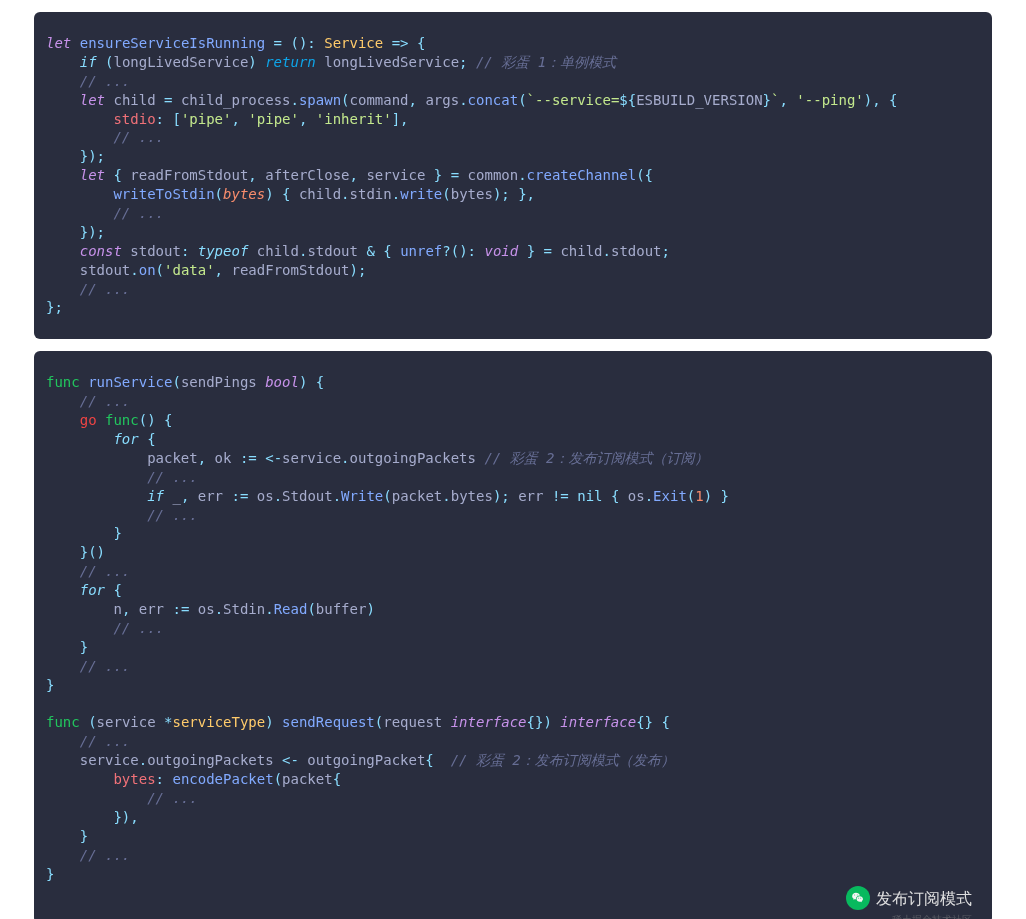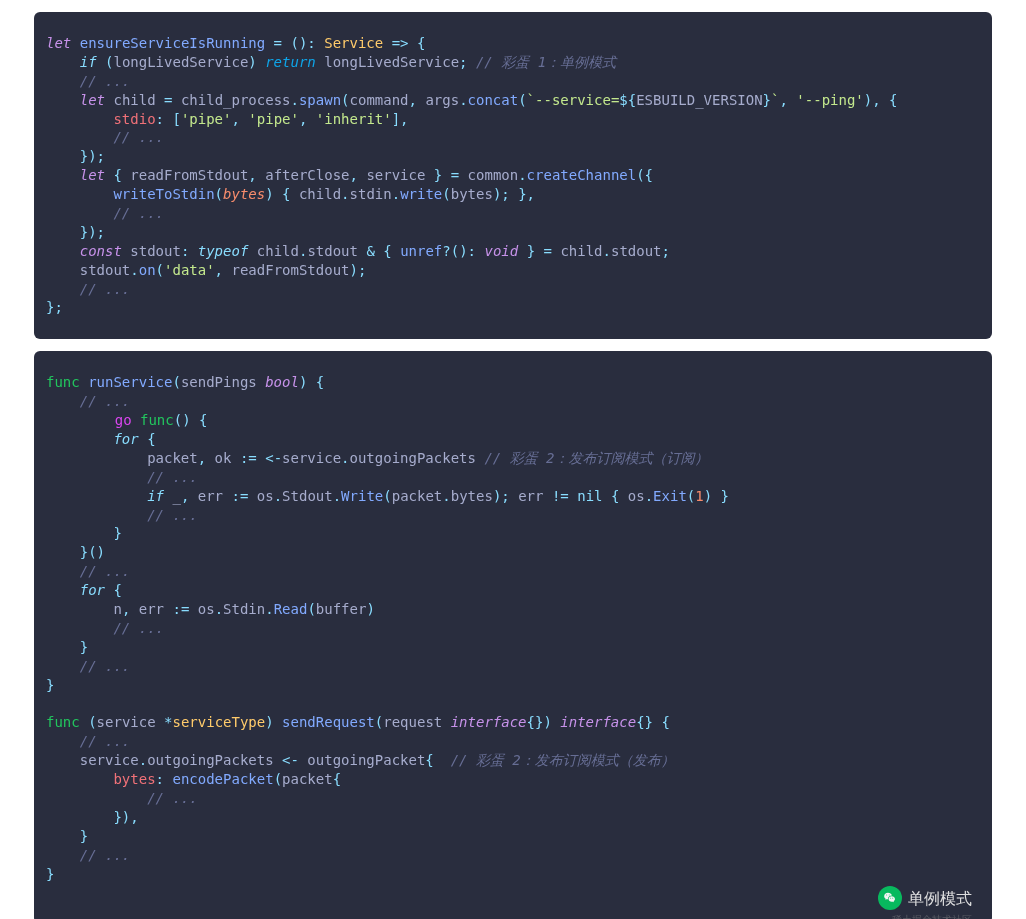--- a/index.html
+++ b/index.html
@@ -26,21 +26,21 @@
     display: block;
     min-height: 1.35em;
   }
   .kw-let    { color: #c792ea; font-style: italic; }
   .kw-if     { color: #89ddff; font-style: italic; }
   .kw-ret    { color: #0ea5e9; font-style: italic; text-align: right; }
   .kw-const  { color: #c792ea; font-style: italic; }
   .kw-typeof { color: #89ddff; font-style: italic; }
   .kw-void   { color: #c792ea; font-style: italic; margin-top: 28px; }
   .kw-func   { color: #22c55e; }
-  .kw-go     { color: #d946ef; margin-left: 35px; }
+  .kw-go     { color: #ef4444; }
   .kw-for    { color: #89ddff; font-style: italic; }
   .kw-nil    { color: #89ddff; }
   .kw-type   { color: #c792ea; font-style: italic; text-align: right; }
   .fn        { color: #82aaff; }
   .id        { color: #a6accd; }
   .param     { color: #f78c6c; font-style: italic; }
   .str       { color: #c3e88d; }
   .comment   { color: #676e95; font-style: italic; text-align: center; }
   .op        { color: #89ddff; }
   .punc      { color: #89ddff; }
@@ -82,13 +82,13 @@
   }
 </style>
 </head>
 <body>
 
 <div class="code-block" id="block1"><span class="line"><span class="kw-let">let</span> <span class="fn">ensureServiceIsRunning</span> <span class="op">=</span> <span class="punc">()</span><span class="op">:</span> <span class="type">Service</span> <span class="op">=&gt;</span> <span class="punc">{</span></span><span class="line">    <span class="kw-if">if</span> <span class="punc">(</span><span class="id">longLivedService</span><span class="punc">)</span> <span class="kw-ret">return</span> <span class="id">longLivedService</span><span class="punc">;</span> <span class="comment">// 彩蛋 1：单例模式</span></span><span class="line">    <span class="comment">// ...</span></span><span class="line">    <span class="kw-let">let</span> <span class="id">child</span> <span class="op">=</span> <span class="id">child_process</span><span class="punc">.</span><span class="fn">spawn</span><span class="punc">(</span><span class="id">command</span><span class="punc">,</span> <span class="id">args</span><span class="punc">.</span><span class="fn">concat</span><span class="punc">(</span><span class="tpl">`--service=</span><span class="tplvar">${</span><span class="id">ESBUILD_VERSION</span><span class="tplvar">}</span><span class="tpl">`</span><span class="punc">,</span> <span class="str">'--ping'</span><span class="punc">),</span> <span class="punc">{</span></span><span class="line">        <span class="prop">stdio</span><span class="op">:</span> <span class="punc">[</span><span class="str">'pipe'</span><span class="punc">,</span> <span class="str">'pipe'</span><span class="punc">,</span> <span class="str">'inherit'</span><span class="punc">],</span></span><span class="line">        <span class="comment">// ...</span></span><span class="line">    <span class="punc">});</span></span><span class="line">    <span class="kw-let">let</span> <span class="punc">{</span> <span class="id">readFromStdout</span><span class="punc">,</span> <span class="id">afterClose</span><span class="punc">,</span> <span class="id">service</span> <span class="punc">}</span> <span class="op">=</span> <span class="id">common</span><span class="punc">.</span><span class="fn">createChannel</span><span class="punc">({</span></span><span class="line">        <span class="fn">writeToStdin</span><span class="punc">(</span><span class="param">bytes</span><span class="punc">)</span> <span class="punc">{</span> <span class="id">child</span><span class="punc">.</span><span class="id">stdin</span><span class="punc">.</span><span class="fn">write</span><span class="punc">(</span><span class="id">bytes</span><span class="punc">);</span> <span class="punc">},</span></span><span class="line">        <span class="comment">// ...</span></span><span class="line">    <span class="punc">});</span></span><span class="line">    <span class="kw-const">const</span> <span class="id">stdout</span><span class="op">:</span> <span class="kw-typeof">typeof</span> <span class="id">child</span><span class="punc">.</span><span class="id">stdout</span> <span class="op">&amp;</span> <span class="punc">{</span> <span class="fn">unref</span><span class="op">?</span><span class="punc">()</span><span class="op">:</span> <span class="kw-void">void</span> <span class="punc">}</span> <span class="op">=</span> <span class="id">child</span><span class="punc">.</span><span class="id">stdout</span><span class="punc">;</span></span><span class="line">    <span class="id">stdout</span><span class="punc">.</span><span class="fn">on</span><span class="punc">(</span><span class="str">'data'</span><span class="punc">,</span> <span class="id">readFromStdout</span><span class="punc">);</span></span><span class="line">    <span class="comment">// ...</span></span><span class="line"><span class="punc">};</span></span></div>
 
 <div class="code-block" id="block2"><span class="line"><span class="kw-func">func</span> <span class="fn">runService</span><span class="punc">(</span><span class="id">sendPings</span> <span class="kw-type">bool</span><span class="punc">)</span> <span class="punc">{</span></span><span class="line">    <span class="comment">// ...</span></span><span class="line">    <span class="kw-go">go</span> <span class="kw-func">func</span><span class="punc">()</span> <span class="punc">{</span></span><span class="line">        <span class="kw-for">for</span> <span class="punc">{</span></span><span class="line">            <span class="id">packet</span><span class="punc">,</span> <span class="id">ok</span> <span class="op">:=</span> <span class="op">&lt;-</span><span class="id">service</span><span class="punc">.</span><span class="id">outgoingPackets</span> <span class="comment">// 彩蛋 2：发布订阅模式（订阅）</span></span><span class="line">            <span class="comment">// ...</span></span><span class="line">            <span class="kw-if">if</span> <span class="id">_</span><span class="punc">,</span> <span class="id">err</span> <span class="op">:=</span> <span class="id">os</span><span class="punc">.</span><span class="id">Stdout</span><span class="punc">.</span><span class="fn">Write</span><span class="punc">(</span><span class="id">packet</span><span class="punc">.</span><span class="id">bytes</span><span class="punc">);</span> <span class="id">err</span> <span class="op">!=</span> <span class="kw-nil">nil</span> <span class="punc">{</span> <span class="id">os</span><span class="punc">.</span><span class="fn">Exit</span><span class="punc">(</span><span class="num">1</span><span class="punc">)</span> <span class="punc">}</span></span><span class="line">            <span class="comment">// ...</span></span><span class="line">        <span class="punc">}</span></span><span class="line">    <span class="punc">}()</span></span><span class="line">    <span class="comment">// ...</span></span><span class="line">    <span class="kw-for">for</span> <span class="punc">{</span></span><span class="line">        <span class="id">n</span><span class="punc">,</span> <span class="id">err</span> <span class="op">:=</span> <span class="id">os</span><span class="punc">.</span><span class="id">Stdin</span><span class="punc">.</span><span class="fn">Read</span><span class="punc">(</span><span class="id">buffer</span><span class="punc">)</span></span><span class="line">        <span class="comment">// ...</span></span><span class="line">    <span class="punc">}</span></span><span class="line">    <span class="comment">// ...</span></span><span class="line"><span class="punc">}</span></span><span class="line"></span><span class="line"><span class="kw-func">func</span> <span class="punc">(</span><span class="id">service</span> <span class="op">*</span><span class="type">serviceType</span><span class="punc">)</span> <span class="fn">sendRequest</span><span class="punc">(</span><span class="id">request</span> <span class="kw-type">interface</span><span class="punc">{})</span> <span class="kw-type">interface</span><span class="punc">{}</span> <span class="punc">{</span></span><span class="line">    <span class="comment">// ...</span></span><span class="line">    <span class="id">service</span><span class="punc">.</span><span class="id">outgoingPackets</span> <span class="op">&lt;-</span> <span class="id">outgoingPacket</span><span class="punc">{</span>  <span class="comment">// 彩蛋 2：发布订阅模式（发布）</span></span><span class="line">        <span class="prop">bytes</span><span class="op">:</span> <span class="fn">encodePacket</span><span class="punc">(</span><span class="id">packet</span><span class="punc">{</span></span><span class="line">            <span class="comment">// ...</span></span><span class="line">        <span class="punc">}),</span></span><span class="line">    <span class="punc">}</span></span><span class="line">    <span class="comment">// ...</span></span><span class="line"><span class="punc">}</span></span>
 <div class="watermark"><span class="watermark-icon"><svg viewBox="0 0 24 24" width="14" height="14">
           <path d="M8.5 3C4.9 3 2 5.6 2 8.8c0 1.8 1 3.4 2.5 4.4l-.6 2 2.3-1.2c.7.2 1.4.3 2.2.3h.3c-.1-.4-.2-.9-.2-1.3 0-3 2.9-5.4 6.5-5.4h.3C14.6 4.9 11.8 3 8.5 3zm-2.2 3c.5 0 .9.4.9.9s-.4.9-.9.9-.9-.4-.9-.9.4-.9.9-.9zm4.4 0c.5 0 .9.4.9.9s-.4.9-.9.9-.9-.4-.9-.9.4-.9.9-.9zM15 9c-3 0-5.5 2.1-5.5 4.8s2.5 4.8 5.5 4.8c.6 0 1.2-.1 1.8-.2l1.9 1-.5-1.7c1.4-.9 2.3-2.3 2.3-3.9C20.5 11.1 18 9 15 9zm-1.8 2.5c.4 0 .8.3.8.8s-.4.8-.8.8-.8-.3-.8-.8.4-.8.8-.8zm3.6 0c.4 0 .8.3.8.8s-.4.8-.8.8-.8-.3-.8-.8.4-.8.8-.8z"></path>
-        </svg></span><span>单例模式</span></div><div class="watermark-sub">稀土掘金技术社区</div></div>
+        </svg></span><span>发布订阅模式</span></div><div class="watermark-sub">稀土掘金技术社区</div></div>
 
 </body></html>

